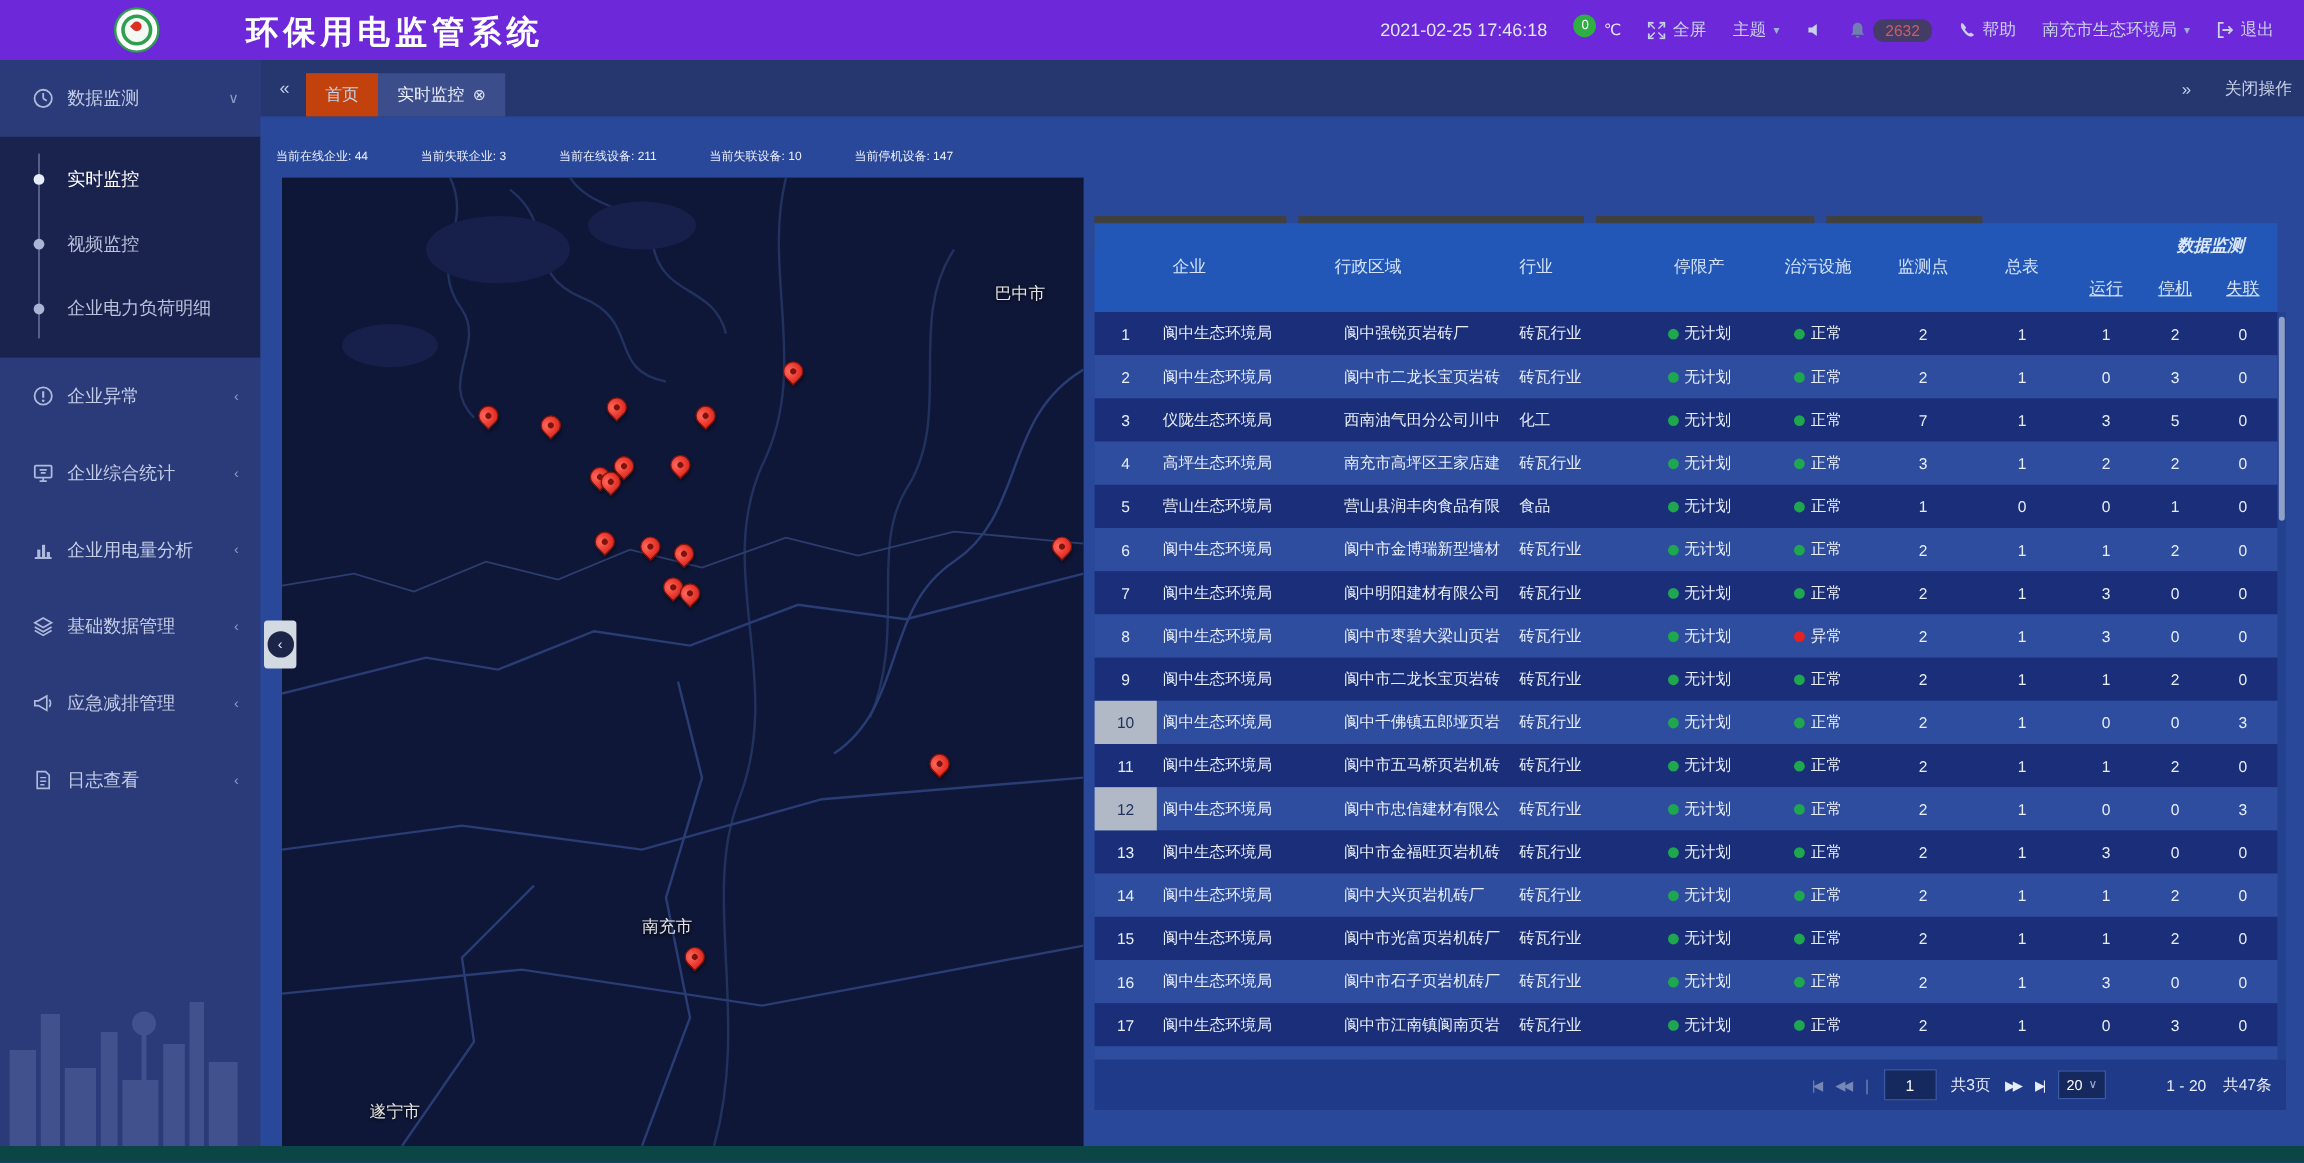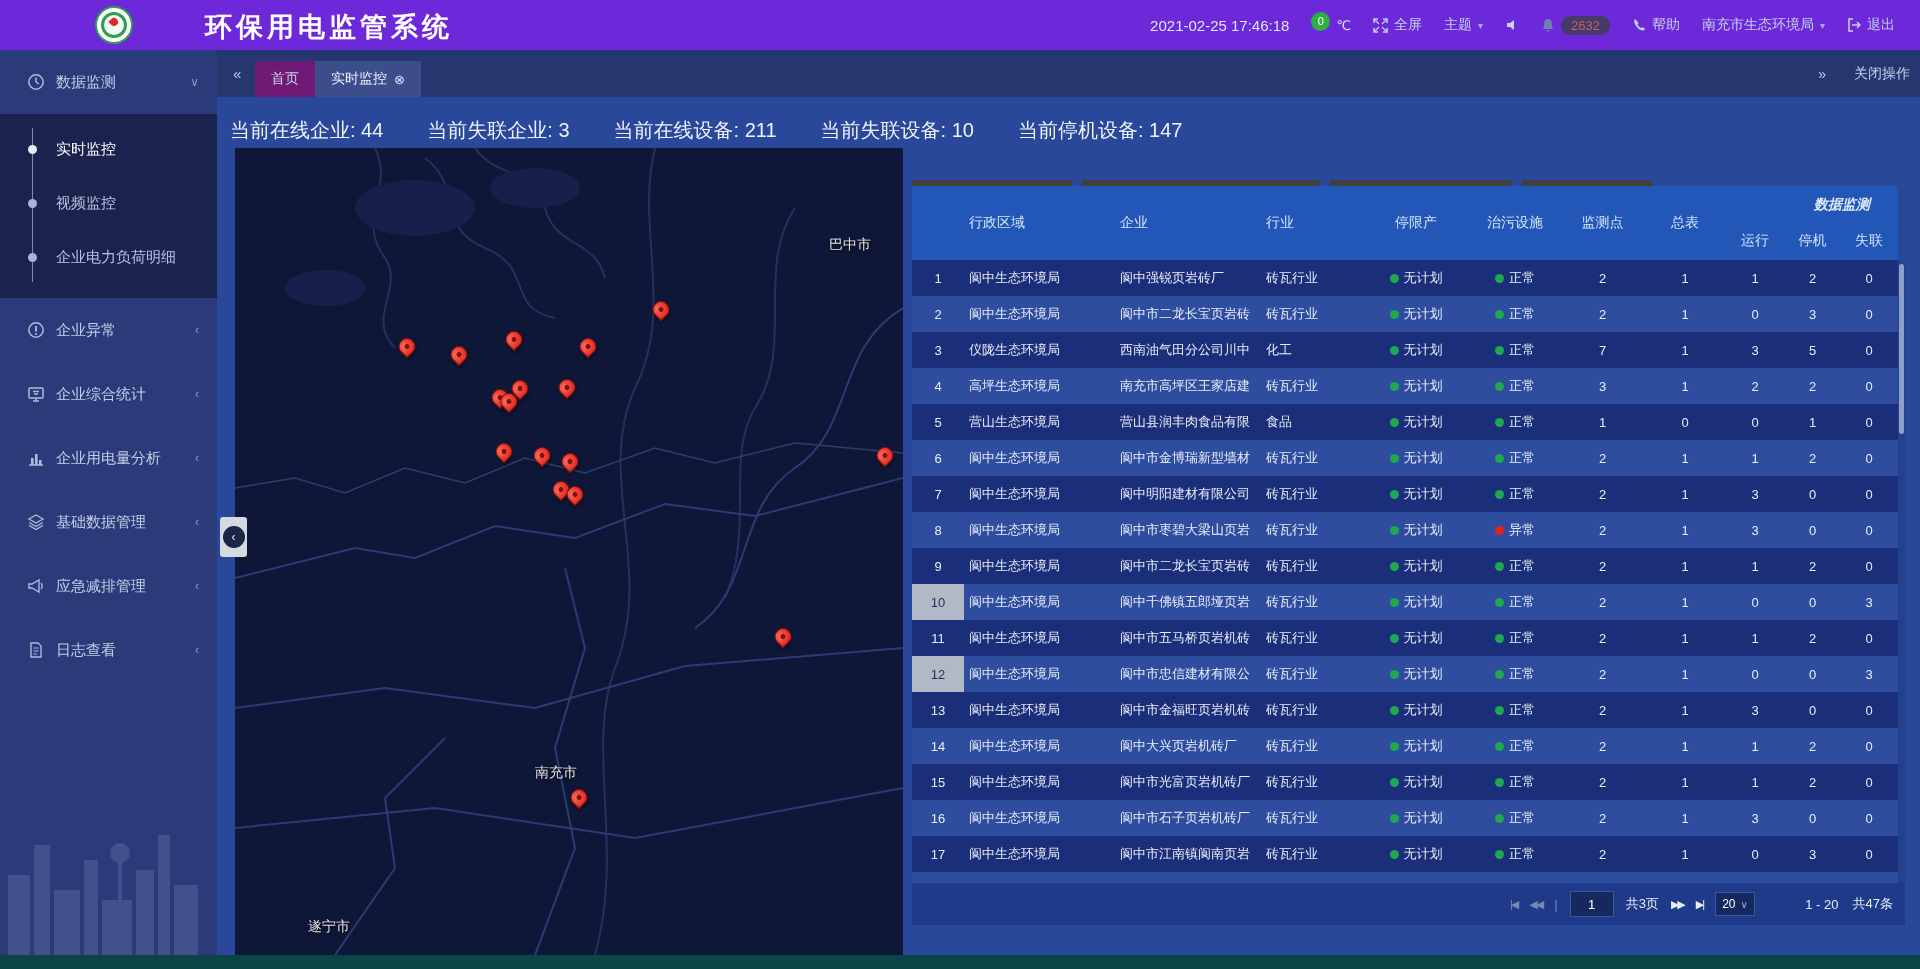--- a/index.html
+++ b/index.html
@@ -36,27 +36,27 @@
   .subitem .sdot { position:absolute; left:28px; width:9px; height:9px; border-radius:50%; background:#aab4d4; }
   .subitem .slabel { position:absolute; left:56px; }
   .subitem.active { color:#ffffff; }
   .subitem.active .sdot { background:#e6ecf8; }
   .skyline { position:absolute; left:0; bottom:0; width:217px; height:160px; opacity:.18; }
 
   
   .tabbar { position:absolute; left:217px; top:50px; width:1703px; height:47px; background:#26366e; z-index:10; }
   .tab-arrow { position:absolute; top:0; height:47px; display:flex; align-items:center; color:#c6d0e8; font-size:15px; cursor:pointer; }
   .tabs { position:absolute; left:38px; top:11px; display:flex; height:36px; }
-  .tab { padding:0 16px; display:flex; align-items:center; gap:7px; font-size:14px; color:#c7d1ea; background:#701a75; cursor:pointer; }
+  .tab { padding:0 16px; display:flex; align-items:center; gap:7px; font-size:14px; color:#c7d1ea; background:#c2410c; cursor:pointer; }
   .tab.active { background:#3c4d8c; color:#eaf0fa; }
   .tab .close { font-size:13px; color:#dfe6f5; }
   .closeops { position:absolute; right:10px; top:0; height:47px; display:flex; align-items:center; gap:28px; color:#c7d1ea; font-size:14px; }
 
   
-  .statusrow { position:absolute; left:230px; top:115px; height:30px; display:flex; align-items:center; color:#eef2fb; font-size:20px; z-index:5;}
+  .statusrow { position:absolute; left:230px; top:115px; height:30px; display:flex; align-items:center; color:#eef2fb; font-size:10px; z-index:5;}
   .stat { margin-right:44px; white-space:nowrap; }
 
   
   .map { position:absolute; left:235px; top:148px; width:668px; height:807px; background:#0f1738; overflow:hidden; z-index:4; }
   .map svg.roads { position:absolute; left:0; top:0; }
   .city { position:absolute; color:#e5e5e5; font-size:14px; text-shadow:0 1px 3px #000; transform:translate(-50%,-50%); white-space:nowrap;}
   .pin { position:absolute; width:17px; height:17px; transform:translate(-50%,-100%) rotate(-45deg);
     background:radial-gradient(circle at 35% 35%, #ff6a5e, #e7352b 60%, #c21d14); border:1px solid #7e130c;
     border-radius:50% 50% 50% 0; box-shadow:-1px 2px 3px rgba(0,0,0,.45); cursor:pointer; }
   .pin::after { content:""; position:absolute; left:5px; top:5px; width:5px; height:5px; border-radius:50%; background:#7e130c; }
@@ -74,21 +74,21 @@
   input.fbox { border:none; outline:none; }
   input.fbox::placeholder { color:#dfe7f6; opacity:1; }
 
   .grid { display:grid; grid-template-columns:52px 143px 155px 100px 108px 90px 85px 80px 60px 55px 58px; }
   .thead { position:absolute; left:0; top:38px; width:986px; height:74px; background:#2257b8; color:#d5e4f8; font-size:14px; }
   .thead .hc { display:flex; align-items:center; height:74px; }
   .thead .hc.hl { padding-left:5px; }
   .thead .hc.hl2 { padding-left:13px; }
   .thead .hc.hl3 { padding-left:4px;text-align:center; }
   .thead .hc.hcen { justify-content:center; }
-  .thead .hc.hsub { align-items:flex-end; justify-content:center; padding-bottom:10px; }
+  .thead .hc.hsub { align-items:flex-end; justify-content:center; padding-bottom:10px;text-decoration:underline; }
   .ptitle { position:absolute; right:28px; top:10px; font-style:italic; font-weight:bold; font-size:14px; color:#dce8fa; }
 
   .tbody { position:absolute; left:0; top:112px; width:993px; height:623px; overflow:hidden; }
   .trow { width:986px; height:36px; color:#e8eef8; font-size:13px; cursor:pointer; }
   .trow.odd { background:#1a2e79; }
   .trow.even { background:#2e4d9f; }
   .tc { display:flex; align-items:center; height:36px; white-space:nowrap; overflow:hidden; }
   .tc.cen { justify-content:center; }
   .tc.cl1 { padding-left:5px; }
   .tc.cl2 { padding-left:13px; }
@@ -370,22 +370,22 @@
         <span class="fchev">∨</span>
       </div>
       <div class="fbox" style="width:130px;">
         <span>所有状态</span>
         <span class="fchev">∨</span>
       </div>
     </div>
 
     <div class="thead grid">
       <div class="hc"></div>
+      <div class="hc hl2">企业</div>
       <div class="hc hl">行政区域</div>
-      <div class="hc hl2">企业</div>
       <div class="hc hl3">行业</div>
       <div class="hc hcen">停限产</div>
       <div class="hc hcen">治污设施</div>
       <div class="hc hcen">监测点</div>
       <div class="hc hcen">总表</div>
       <div class="hc hsub">运行</div>
       <div class="hc hsub">停机</div>
       <div class="hc hsub">失联</div>
       <div class="ptitle">数据监测</div>
     </div>

